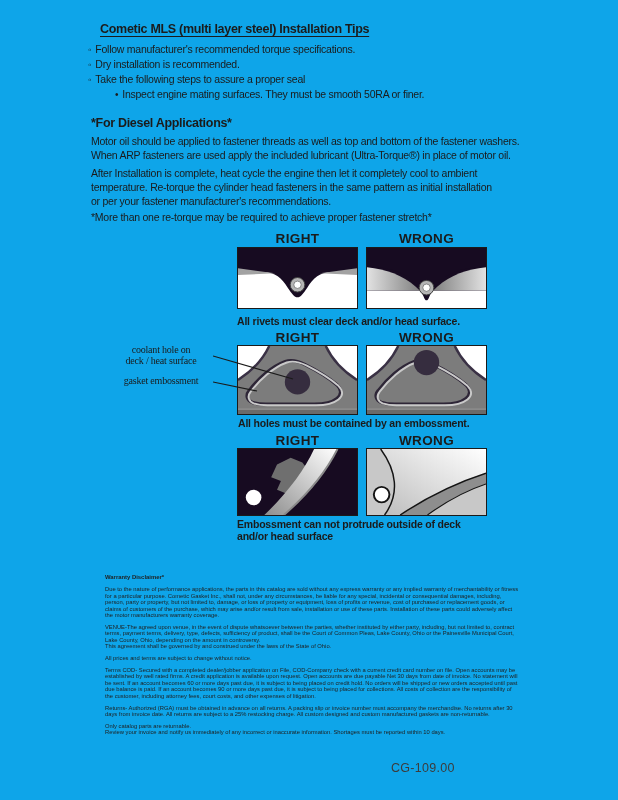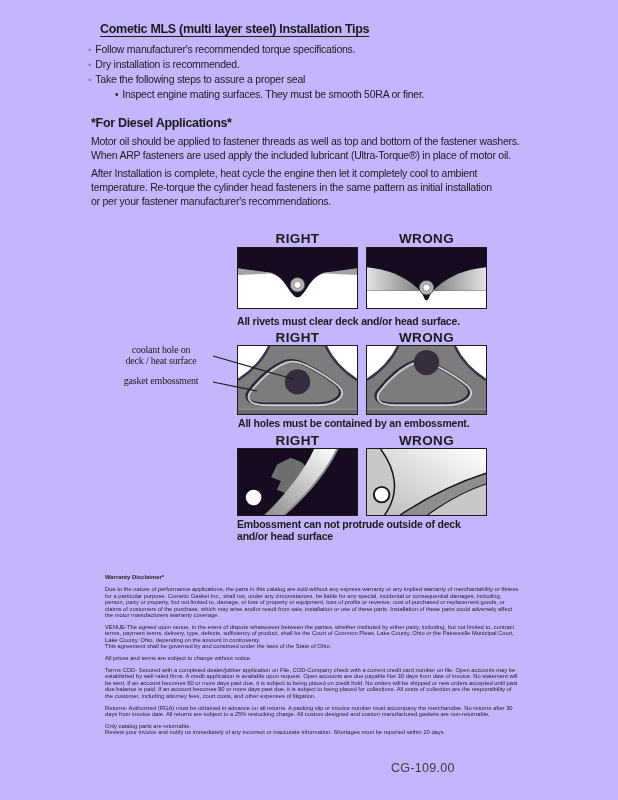--- a/index.html
+++ b/index.html
@@ -1,17 +1,17 @@
 <!DOCTYPE html>
 <html><head>
 <meta charset="utf-8">
 <style>
   html,body { margin:0; padding:0; background:#ffffff; }
   .page {
-    position:relative; width:618px; height:800px; background:#c4b5fd;
+    position:relative; width:618px; height:800px; background:#0ea5e9;
     font-family:"Liberation Sans", sans-serif; color:#1b1b1b; overflow:hidden;
   }
   .abs { position:absolute; }
 
   
   .title {
     font-size:12.5px; font-weight:bold; letter-spacing:-0.3px;
     text-decoration:underline; text-underline-offset:3px; white-space:nowrap;
   }
   .bullets { font-size:10.5px; letter-spacing:-0.25px; line-height:14px; }
@@ -60,20 +60,21 @@
   <div class="abs h2" style="left:91px; top:116px;">*For Diesel Applications*</div>
   <div class="abs para" style="left:91px; top:134px;">
     <div class="ln">Motor oil should be applied to fastener threads as well as top and bottom of the fastener washers.</div>
     <div class="ln">When ARP fasteners are used apply the included lubricant (Ultra-Torque®) in place of motor oil.</div>
   </div>
   <div class="abs para" style="left:91px; top:166px;">
     <div class="ln">After Installation is complete, heat cycle the engine then let it completely cool to ambient</div>
     <div class="ln">temperature. Re-torque the cylinder head fasteners in the same pattern as initial installation</div>
     <div class="ln">or per your fastener manufacturer's recommendations.</div>
   </div>
+  <div class="abs para" style="left:91px; top:210px;">*More than one re-torque may be required to achieve proper fastener stretch*</div>
 
   <div class="abs dlabel" style="left:237px; top:231px;">RIGHT</div>
   <div class="abs dlabel" style="left:366px; top:231px;">WRONG</div>
 
   <div class="abs dbox" style="left:237px; top:247px; height:62px;">
     <svg viewBox="0 0 122 62" preserveAspectRatio="none">
       <rect width="122" height="62" fill="#170b21"></rect>
       <path d="M0,27 L26,25 C38,25 45,31 51,41 C55,47 58,51 61,51 C64,51 67,47 71,41 C77,31 84,25 96,25 L122,27 L122,62 L0,62 Z" fill="#ffffff"></path>
       <path d="M0,21 L38,26 L0,28 Z" fill="#a2a2a2"></path>
       <path d="M122,21 L84,26 L122,28 Z" fill="#a2a2a2"></path>

